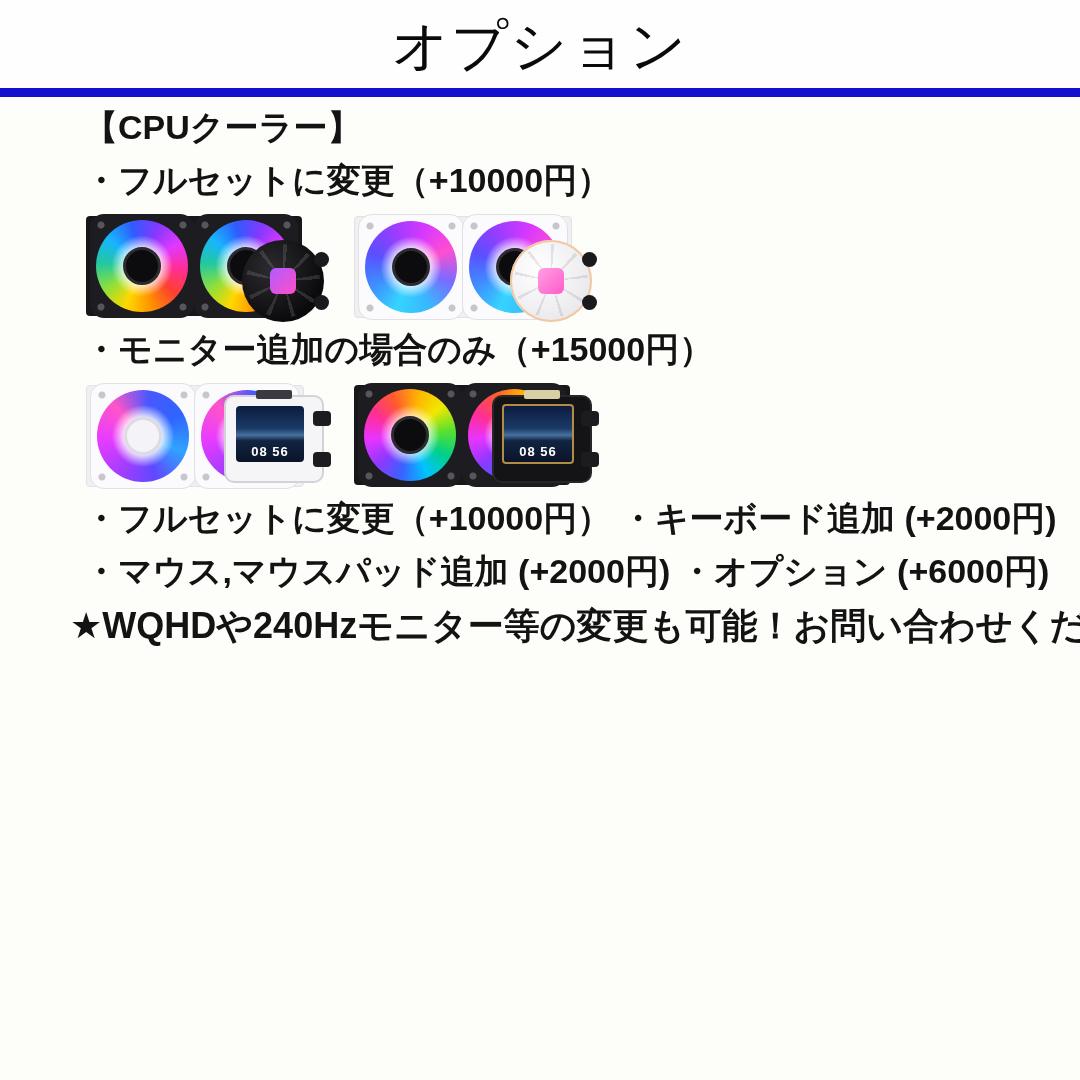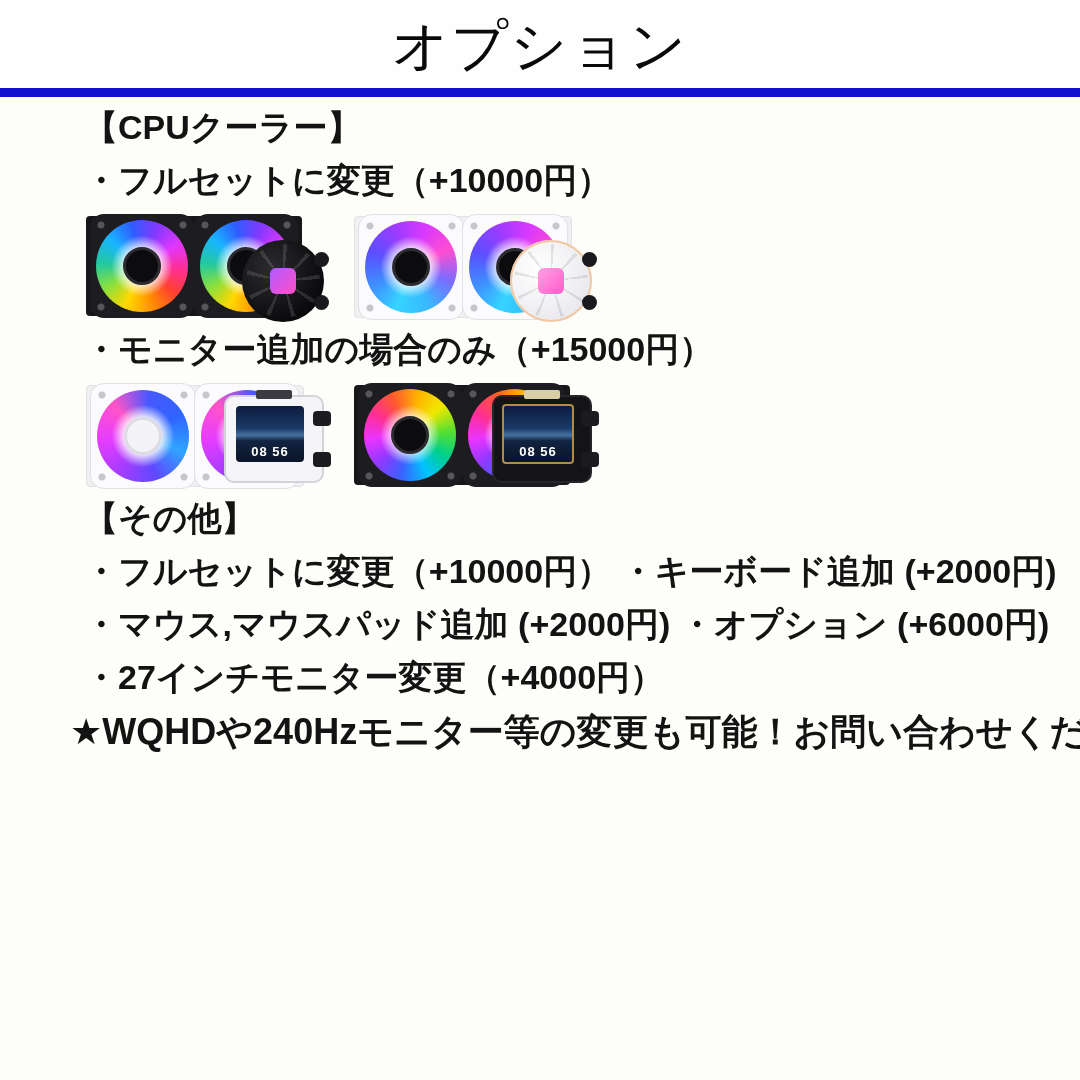--- a/index.html
+++ b/index.html
@@ -163,22 +163,20 @@
         <div class="lcd-topbar lcd-topbar--dark"></div>
         <div class="lcd-screen">
           <span class="lcd-time">08 56</span>
         </div>
         <div class="lcd-fitting lf1"></div>
         <div class="lcd-fitting lf2"></div>
       </div>
     </div>
   </div>
 
-  <div class="line">【その他】</div>
 
   <div class="line">・フルセットに変更（+10000円） ・キーボード追加 (+2000円)</div>
   <div class="line">・マウス,マウスパッド追加 (+2000円) ・オプション (+6000円)</div>
 
-  <div class="line">・27インチモニター変更（+4000円）</div>
 
   <div class="footer-note">★WQHDや240Hzモニター等の変更も可能！お問い合わせください。</div>
 
 </div>
 
 </body></html>

